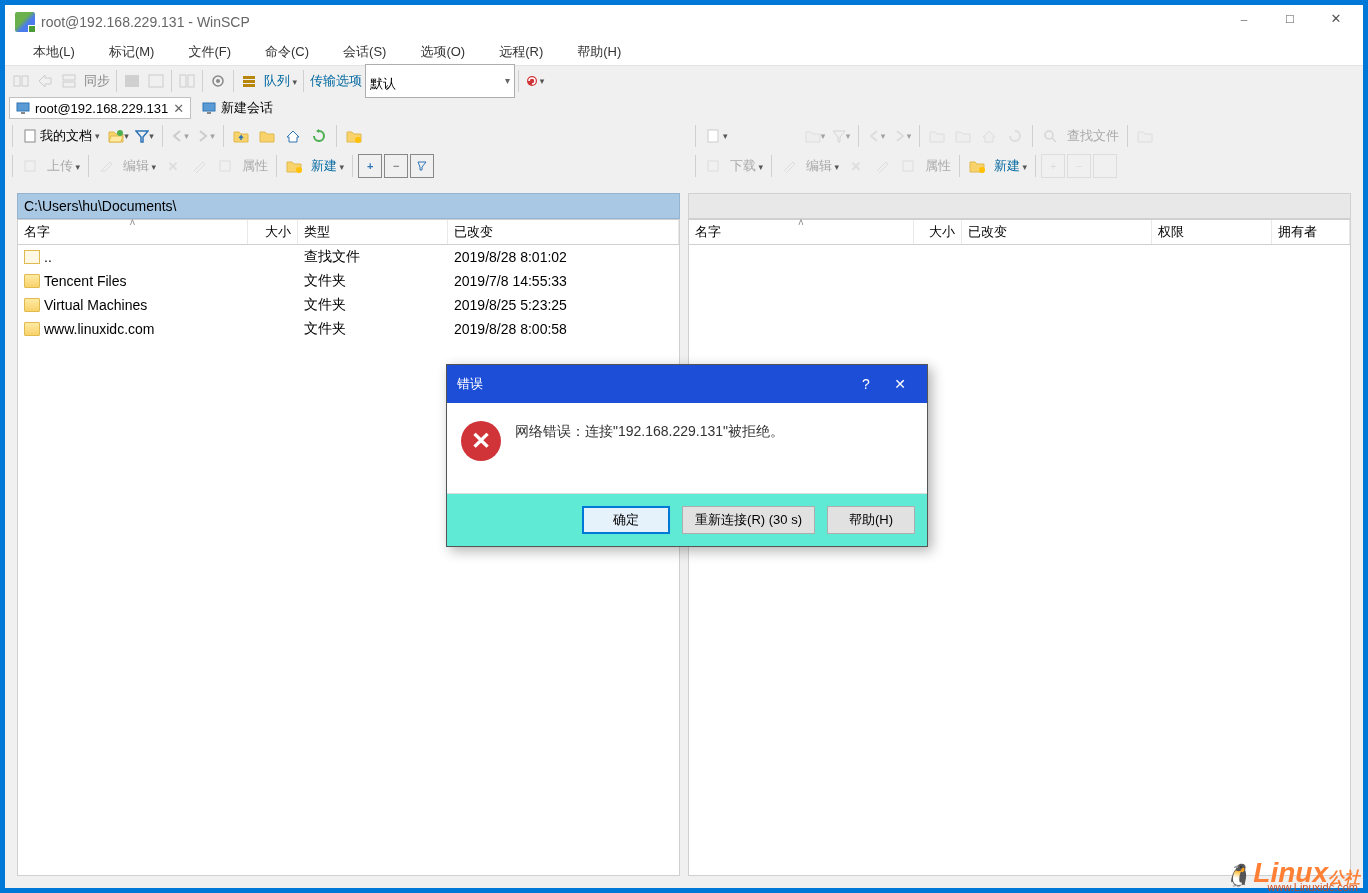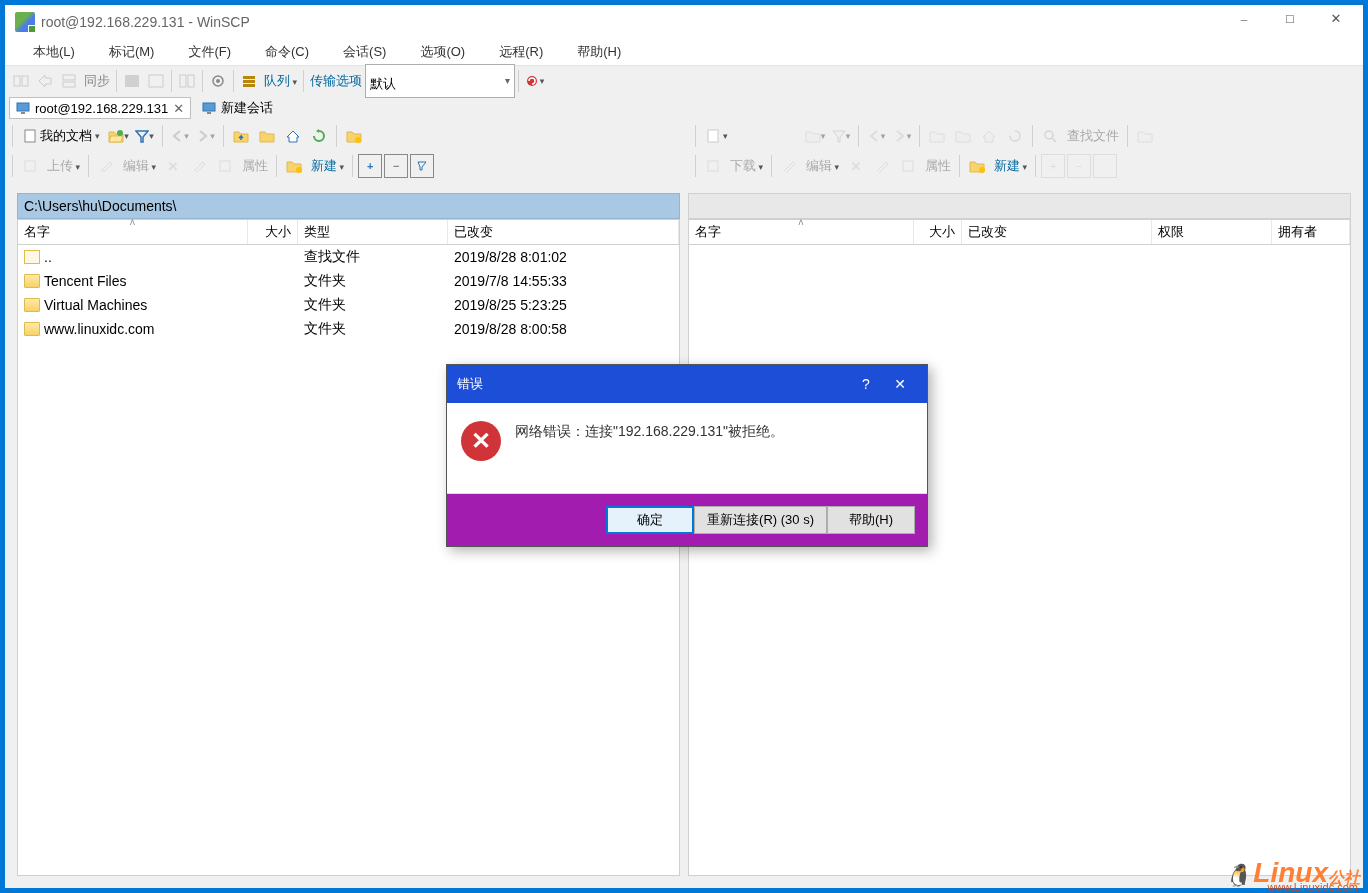--- a/index.html
+++ b/index.html
@@ -38,21 +38,21 @@
 .ficon.up { background: #fff8e5; border: 1px solid #e0b94f; position: relative; }
 .statusbar { background: #f0f0f0; padding: 2px 6px; font-size: 14px; color: #333; border-top: 1px solid #d0d0d0; }
 .statusbar .row-sb { display: flex; justify-content: space-between; }
 .dialog { position: absolute; top: 364px; left: 446px; width: 482px; background: #f0f0f0; border: 1px solid #555; box-shadow: 4px 4px 12px rgba(0,0,0,0.3); }
 .dialog .dtitle { height: 38px; background: #1d4ed8; color: #fff; display: flex; align-items: center; padding: 0 10px; font-size: 13px; }
 .dialog .dtitle .t { flex: 1; }
 .dialog .dtitle .dbtn { width: 34px; height: 24px; display: flex; align-items: center; justify-content: center; color: #fff; font-size: 14px; }
 .dialog .dbody { padding: 18px 14px 10px 14px; display: flex; gap: 14px; align-items: flex-start; background: #fff; min-height: 90px; }
 .dialog .erricon { width: 40px; height: 40px; border-radius: 50%; background: #d13438; display: flex; align-items: center; justify-content: center; color: #fff; font-size: 24px; font-weight: bold; flex-shrink: 0; }
 .dialog .dmsg { font-size: 14px; color: #333; padding-top: 2px; }
-.dialog .dbtns { padding: 12px; display: flex; justify-content: flex-end; gap: 0; border-top: 1px solid #ddd; background: #a21caf; }
+.dialog .dbtns { padding: 12px; display: flex; justify-content: flex-end; gap: 12px; border-top: 1px solid #ddd; background: #5eead4; }
 .dialog .dbtns button { min-width: 88px; height: 28px; border: 1px solid #adadad; background: #e1e1e1; font-size: 13px; padding: 0 12px; font-family: inherit; }
 .dialog .dbtns button.primary { border: 2px solid #0078d7; background: #e5f1fb; }
 .watermark { position: absolute; bottom: 4px; right: 8px; font-size: 28px; font-weight: bold; font-style: italic; color: #ff7a2b; display: flex; align-items: flex-end; opacity: 0.95; }
 .watermark .peng { font-size: 22px; margin-right: 2px; }
 .watermark .sub { font-size: 11px; position: absolute; bottom: -4px; right: 2px; color: #d04a1a; font-style: normal; font-weight: normal; }
 svg { display: block; }
 .combo { display: flex; align-items: center; border: 1px solid transparent; height: 24px; padding: 0 4px; gap: 3px; }
 .dd::after { content: " ▾"; font-size: 9px; color: #555; }
 </style>
 </head>

